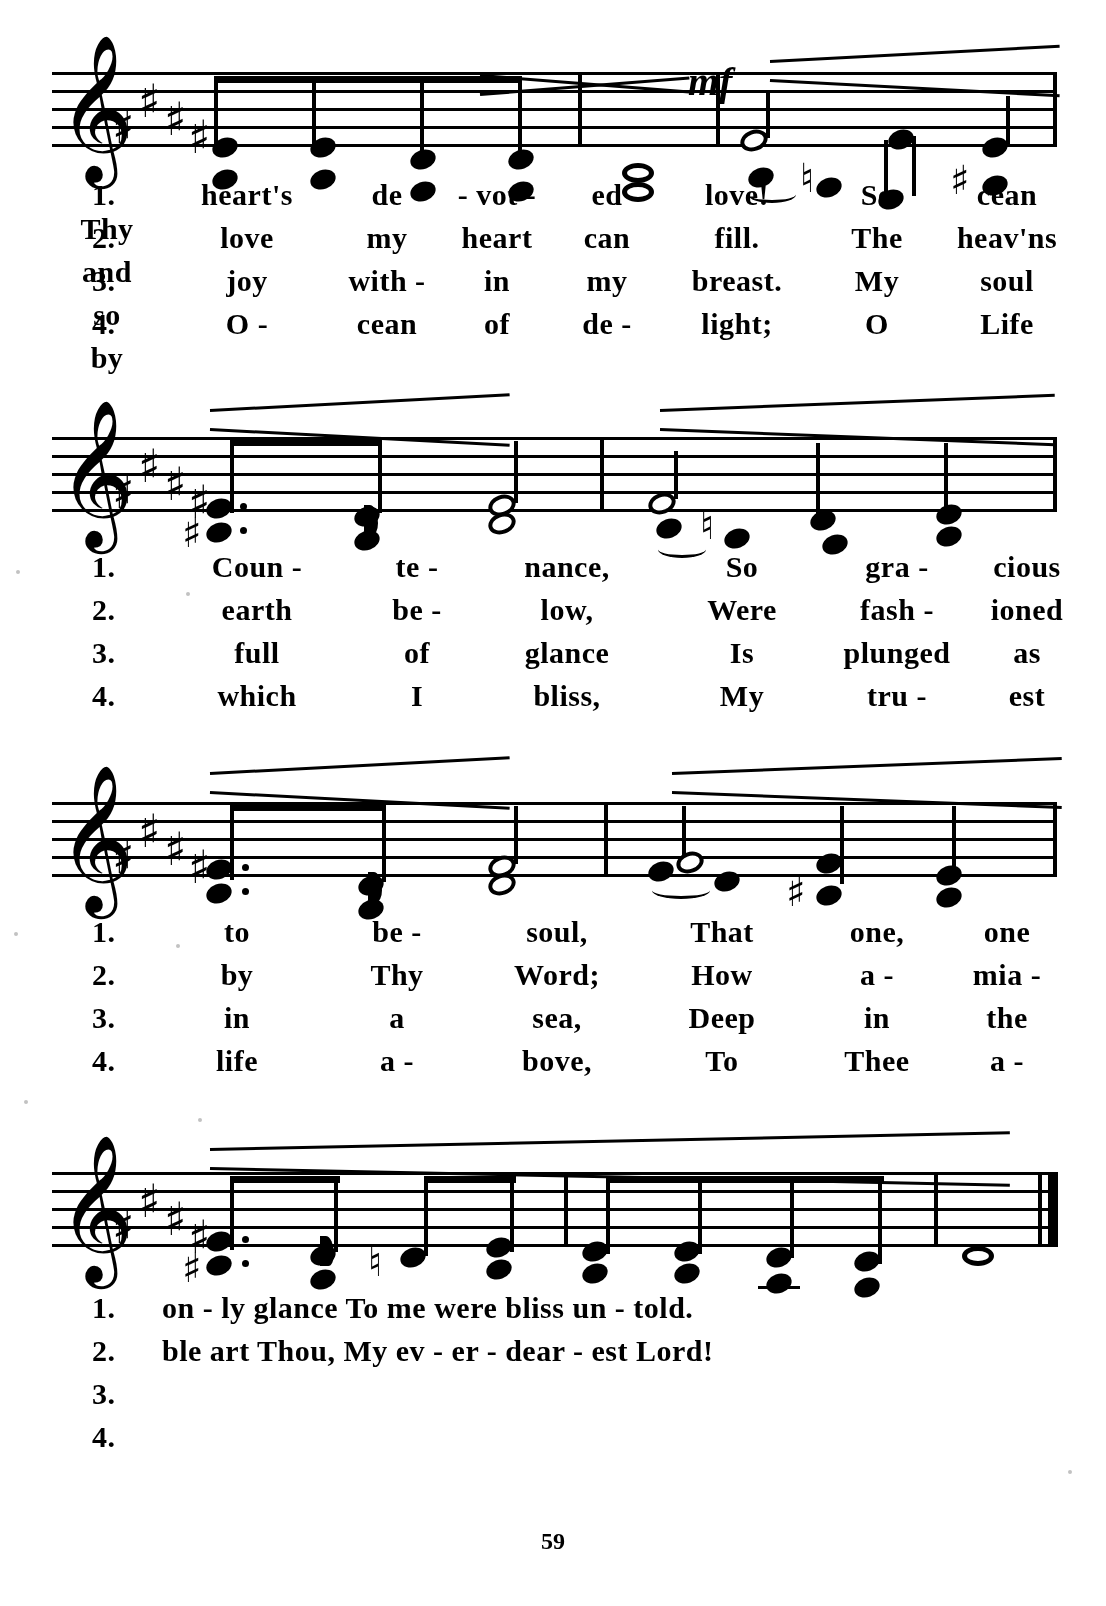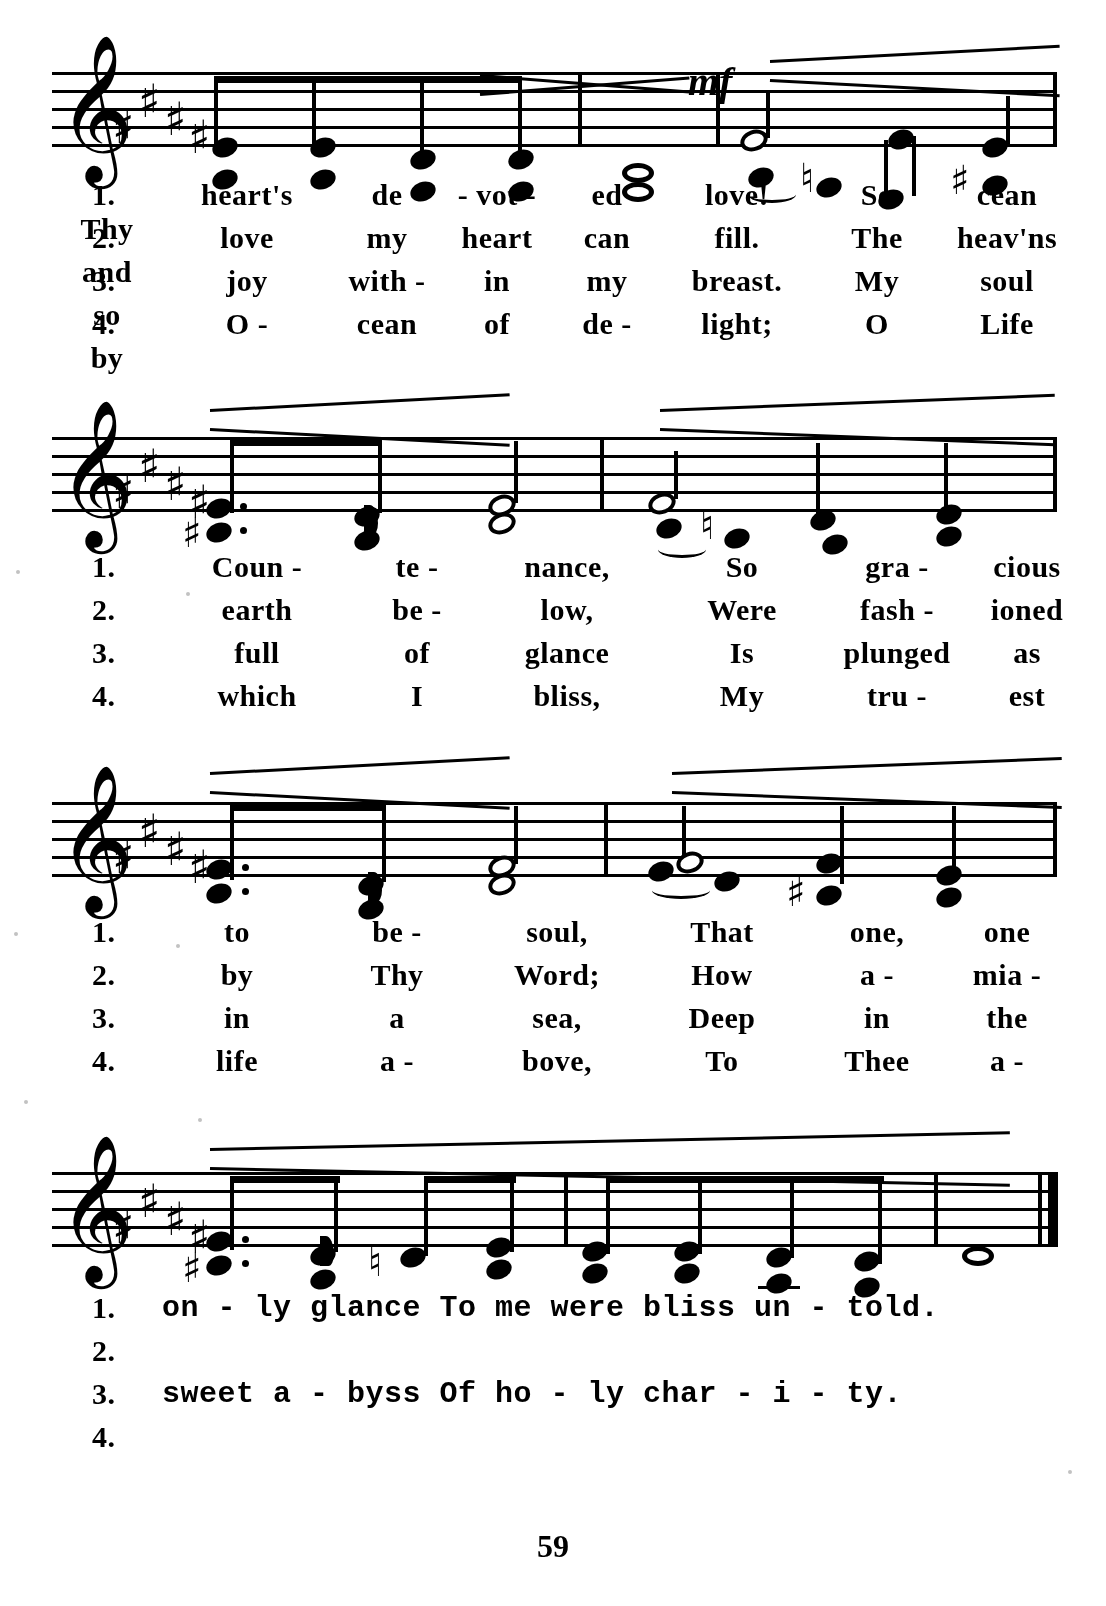--- a/index.html
+++ b/index.html
@@ -218,29 +218,29 @@
   .lyric-row .syl {
     text-align: center;
     white-space: nowrap;
   }
 
   
   .cols-a { grid-template-columns: 110px 170px 110px 110px 110px 150px 130px 130px; }
   .cols-b { grid-template-columns: 110px 190px 130px 170px 180px 130px 130px; }
   .cols-c { grid-template-columns: 110px 150px 170px 150px 180px 130px 130px; }
   .cols-d { grid-template-columns: 110px 900px; }
-  .lyric-row.cols-d .syl { text-align: left; font-family: Liberation Mono, monospace; }
+  .lyric-row.cols-d .syl { text-align: left; }
 
   .page-number {
     position: absolute;
     left: 0;
     width: 1106px;
     text-align: center;
     top: 1528px;
-    font-size: 32px;
+    font-size: 24px;
     font-weight: bold;
     font-family: "Liberation Serif", serif;
   }
 
   .speck {
     position: absolute;
     background: #9a9a9a;
     width: 4px;
     height: 4px;
     border-radius: 50%;
@@ -651,24 +651,24 @@
       <div class="note whole" style="left:962px; top:116px;"></div>
     </div>
 
     <div class="lyrics" style="top:156px;">
       <div class="lyric-row cols-d">
         <div class="num">1.</div>
         <div class="syl">on - ly glance To me were bliss un - told.</div>
       </div>
       <div class="lyric-row cols-d">
         <div class="num">2.</div>
+        <div class="syl">ble art Thou, My ev - er - dear - est Lord!</div>
       </div>
       <div class="lyric-row cols-d">
         <div class="num">3.</div>
-        <div class="syl">sweet a - byss Of ho - ly char - i - ty.</div>
       </div>
       <div class="lyric-row cols-d">
         <div class="num">4.</div>
       </div>
     </div>
   </div>
 
   <div class="page-number">59</div>
 
   <div class="speck" style="left:16px; top:570px;"></div>

